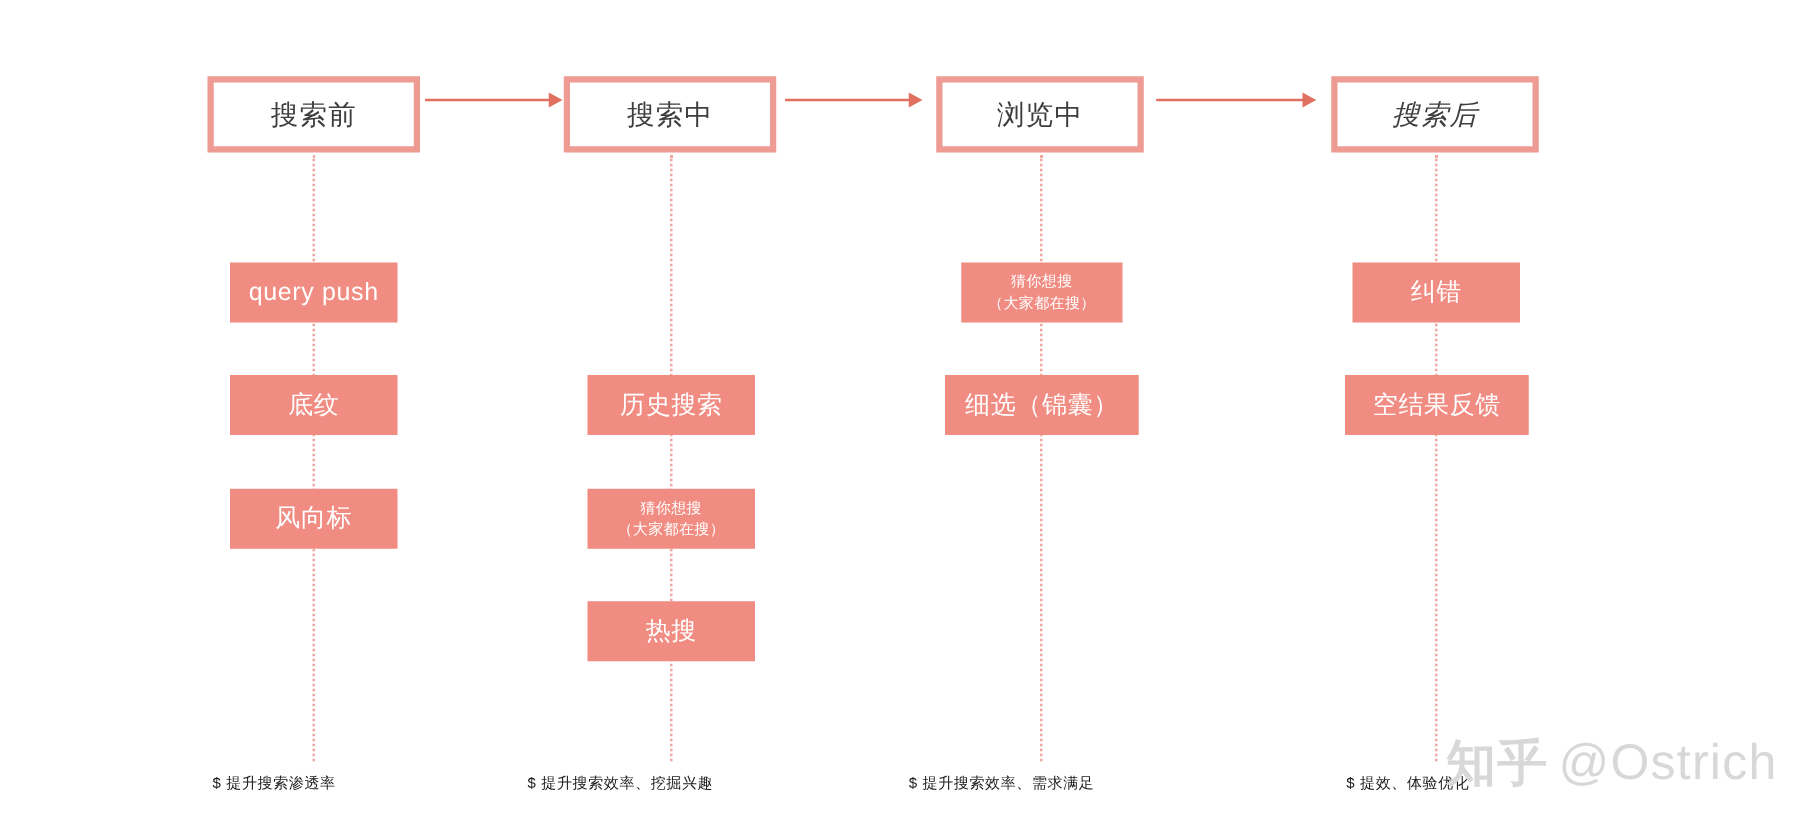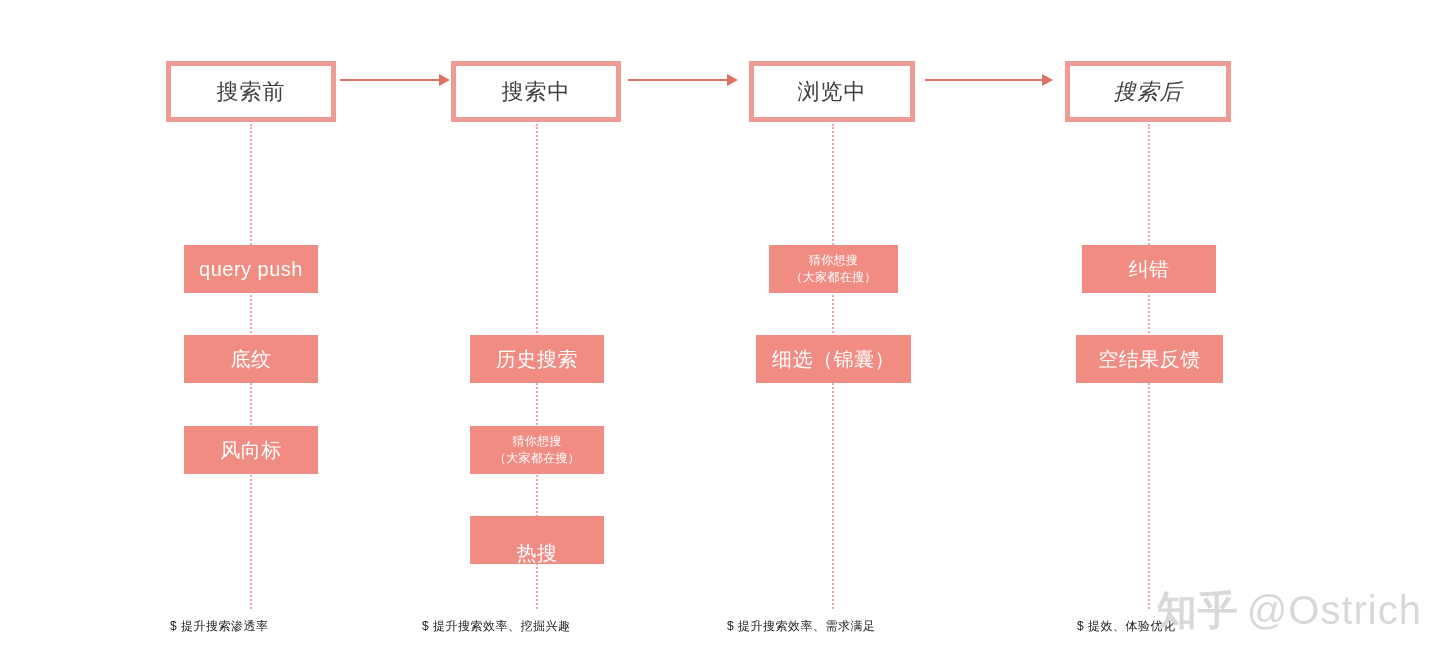--- a/index.html
+++ b/index.html
@@ -93,21 +93,20 @@
   .feature-box {
     position: absolute;
     box-sizing: border-box;
     background: #f08c82;
     display: flex;
     flex-direction: column;
     align-items: center;
     justify-content: center;
     z-index: 2;
     text-align: center;
-    margin-top: 35px;
   }
   .feature-text {
     color: #ffffff;
     line-height: 1.1;
     white-space: nowrap;
   }
   .feature-text.size-lg { font-size: 20px; letter-spacing: 0.5px; }
   .feature-text.size-sm { font-size: 12px; letter-spacing: 0.3px; }
   .feature-text.line2 { margin-top: 3px; }
 
@@ -167,21 +166,21 @@
     <div class="stage-box" style="left: 65px; width: 170px; border-color: rgb(238, 155, 147);">
       <span class="stage-label" style="color: rgb(62, 62, 62);">搜索中</span>
     </div>
     <div class="feature-box" style="left: 84px; top: 284px; width: 134px; height: 48px; background: rgb(240, 140, 130);">
       <span class="feature-text size-lg" style="color: rgb(255, 255, 255);">历史搜索</span>
     </div>
     <div class="feature-box" style="left: 84px; top: 375px; width: 134px; height: 48px; background: rgb(240, 140, 130);">
       <span class="feature-text size-sm" style="color: rgb(255, 255, 255);">猜你想搜</span>
       <span class="feature-text size-sm line2" style="color: rgb(255, 255, 255);">（大家都在搜）</span>
     </div>
-    <div class="feature-box" style="left: 84px; top: 465px; width: 134px; height: 48px; background: rgb(240, 140, 130); justify-content: flex-end;">
+    <div class="feature-box" style="left: 84px; top: 465px; width: 134px; height: 48px; background: rgb(240, 140, 130);">
       <span class="feature-text size-lg" style="color: rgb(255, 255, 255);">热搜</span>
     </div>
     <div class="goal" style="left: 36px; color: rgb(27, 27, 27);">$ 提升搜索效率、挖掘兴趣</div>
   </div>
 
   <div class="column col-2">
     <div class="spine" style="left: 149px; border-left-color: rgb(240, 167, 160);"></div>
     <div class="stage-box" style="left: 66px; width: 166px; border-color: rgb(238, 155, 147);">
       <span class="stage-label" style="color: rgb(62, 62, 62);">浏览中</span>
     </div>

